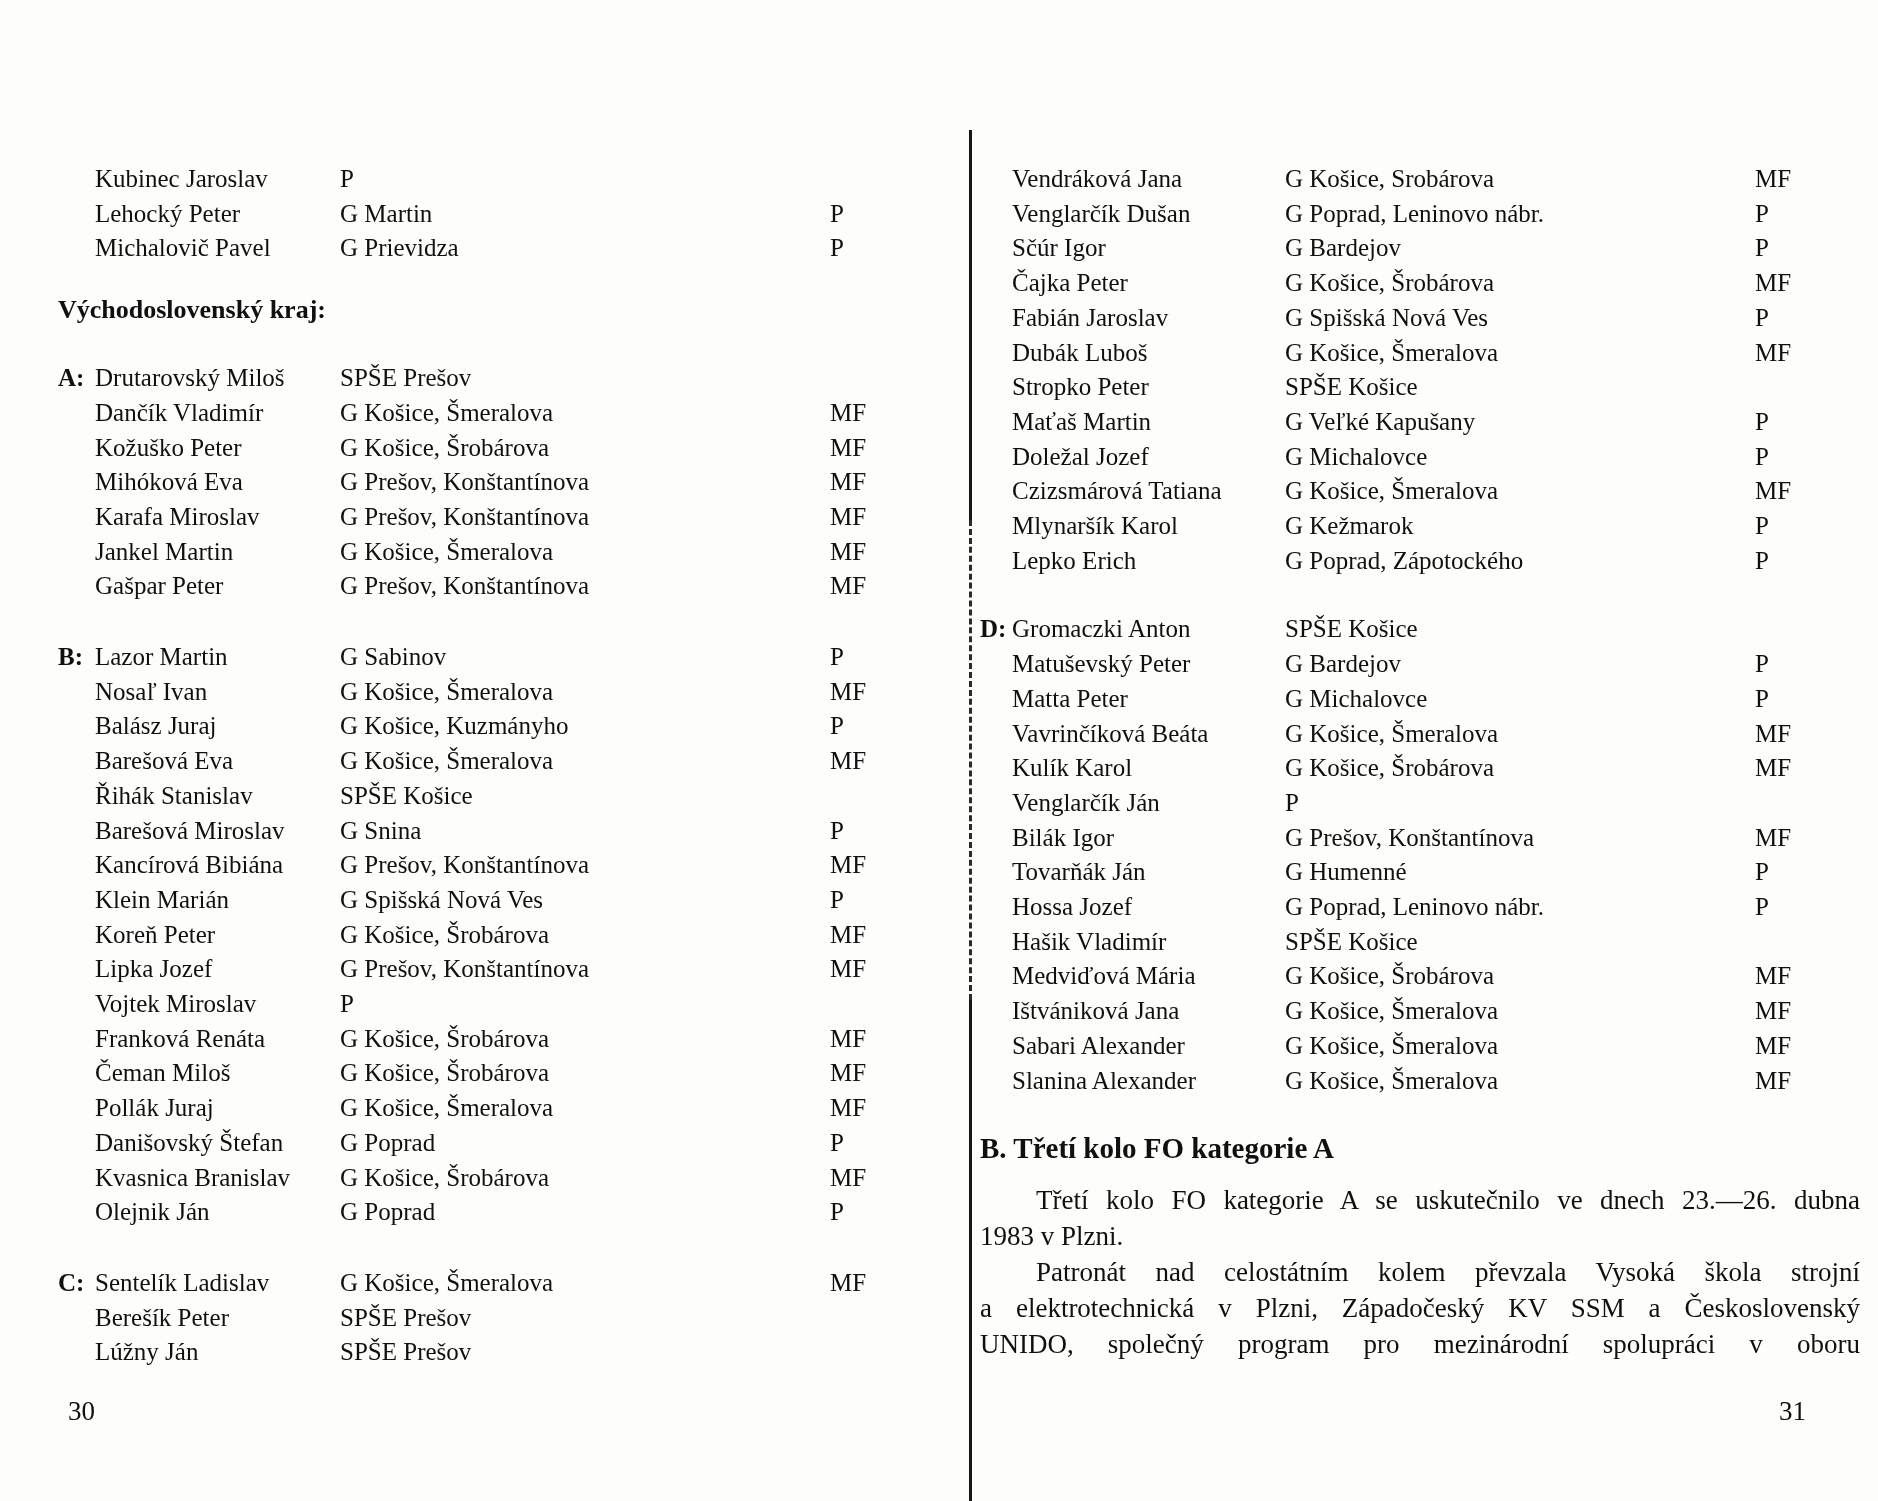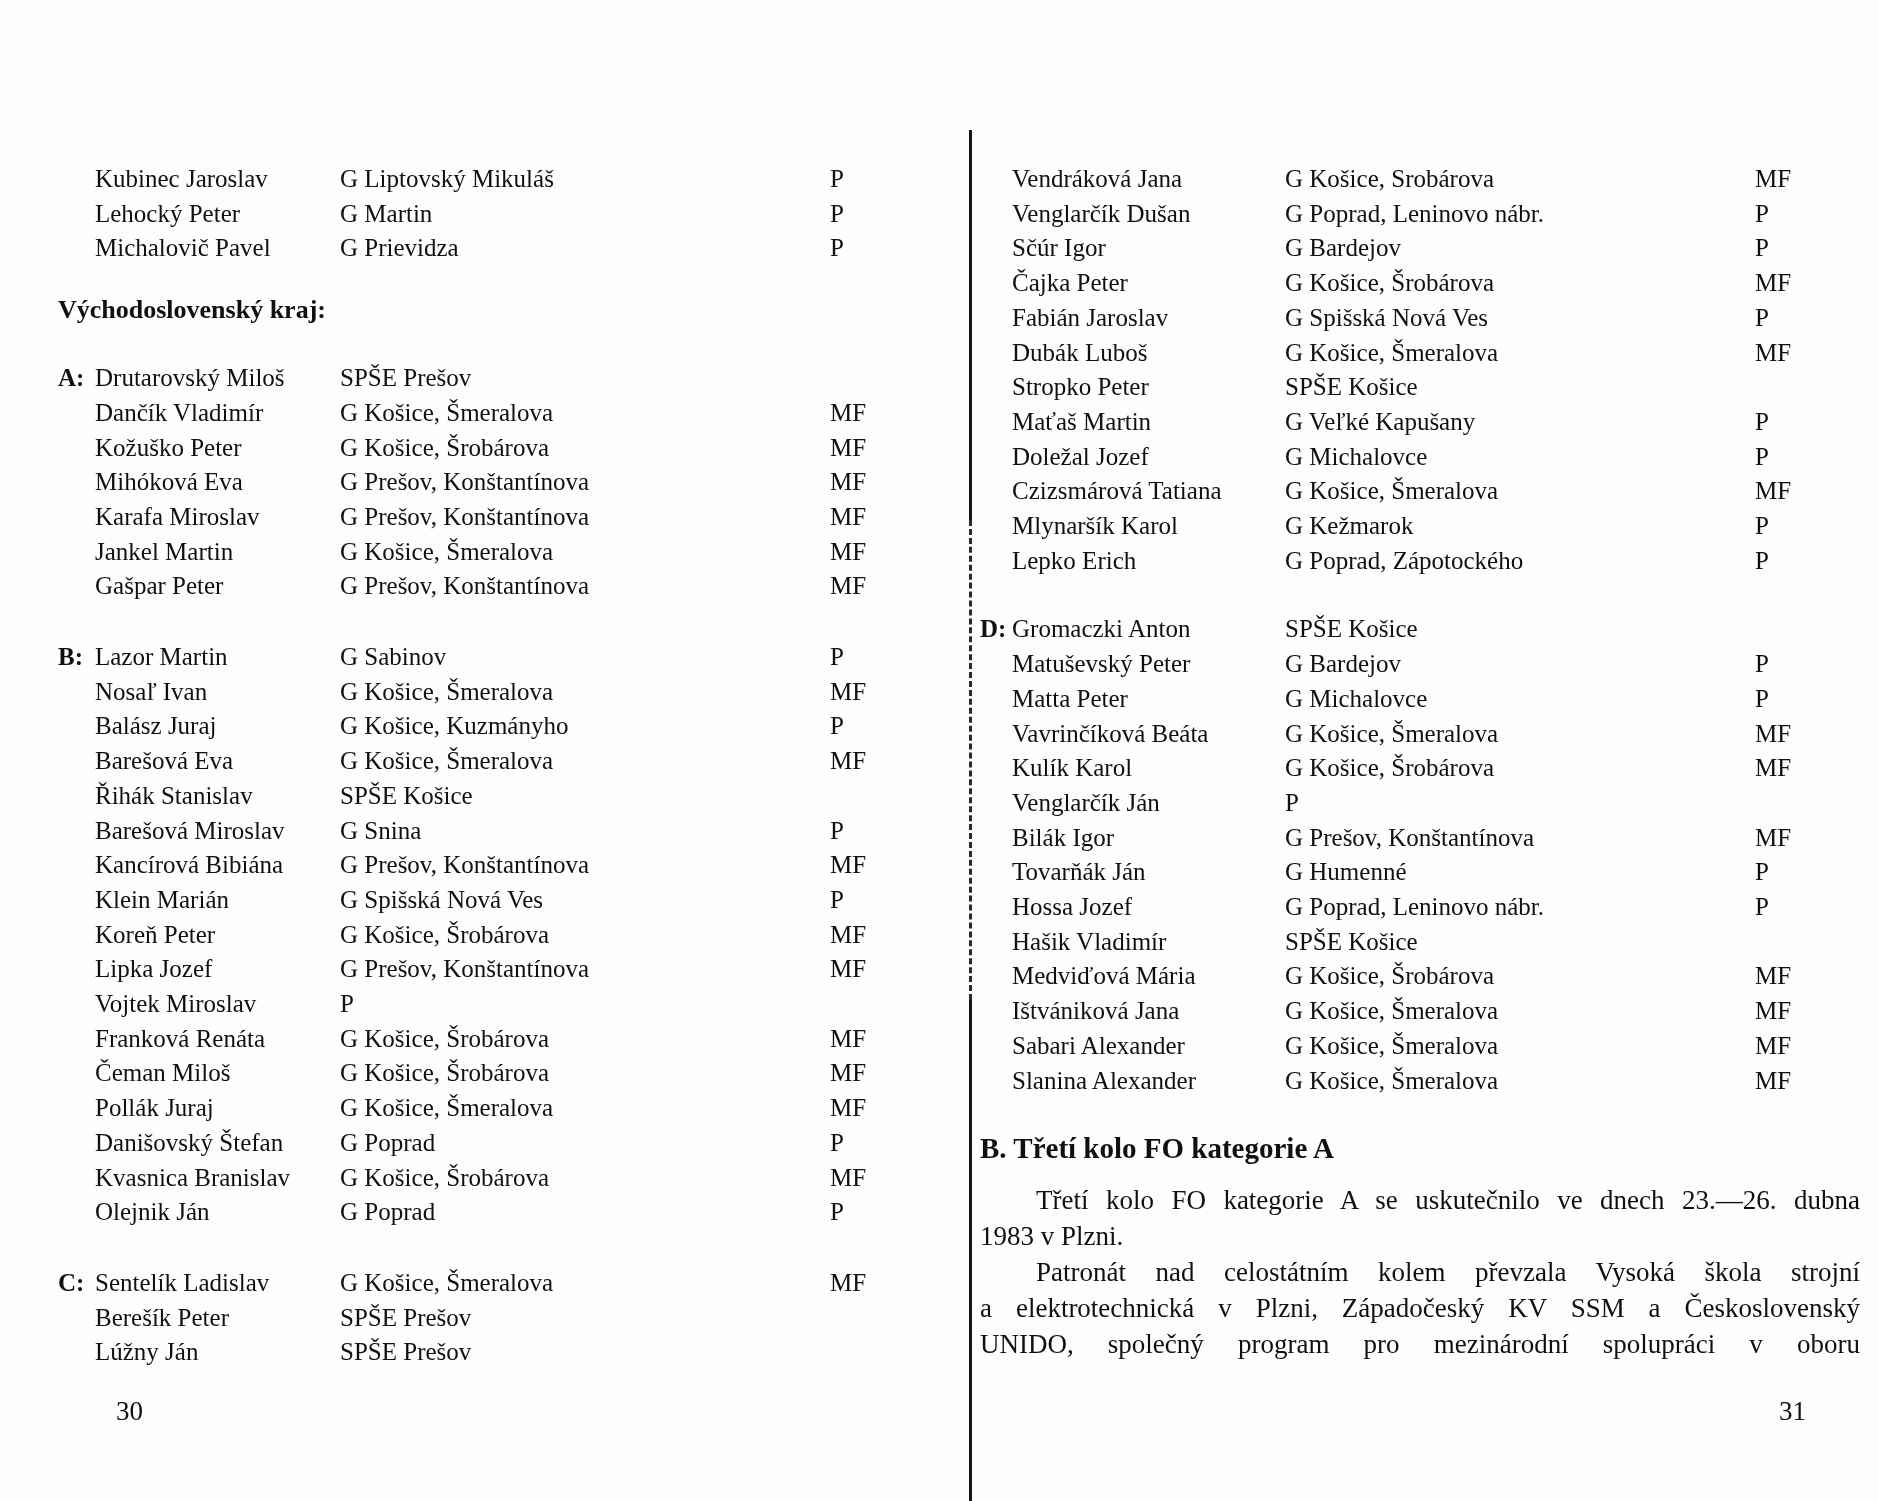--- a/index.html
+++ b/index.html
@@ -53,42 +53,41 @@
     text-align: justify;
     text-align-last: justify;
   }
   .para-line.indent { text-indent: 56px; }
 
   .page-number {
     position: absolute;
     font-size: 27px;
     top: 1396px;
   }
-  #page-num-left  { left: 68px; margin-left: 48px; }
+  #page-num-left  { left: 68px; }
   #page-num-right { left: 1779px; }
 
   
   .fold-seg { position: absolute; left: 969px; width: 0; }
   .fold-solid-top    { top: 130px;  height: 390px; border-left: 3px solid #161616; }
   .fold-dashed-mid   { top: 520px;  height: 480px; border-left: 3px dashed #2a2a2a; }
   .fold-solid-bottom { top: 1000px; height: 501px; border-left: 3px solid #161616; }
 </style>
 </head>
 <body>
 
 <div class="fold-seg fold-solid-top"></div>
 <div class="fold-seg fold-dashed-mid"></div>
 <div class="fold-seg fold-solid-bottom"></div>
 
 <div class="page page-left">
   <div class="intro-block" id="left-intro">
       <div class="row">
         <span class="letter"></span>
         <span>Kubinec Jaroslav</span>
-        <span>G Liptovský Mikuláš</span>
         <span>P</span>
       </div>
       <div class="row">
         <span class="letter"></span>
         <span>Lehocký Peter</span>
         <span>G Martin</span>
         <span>P</span>
       </div>
       <div class="row">
         <span class="letter"></span>

